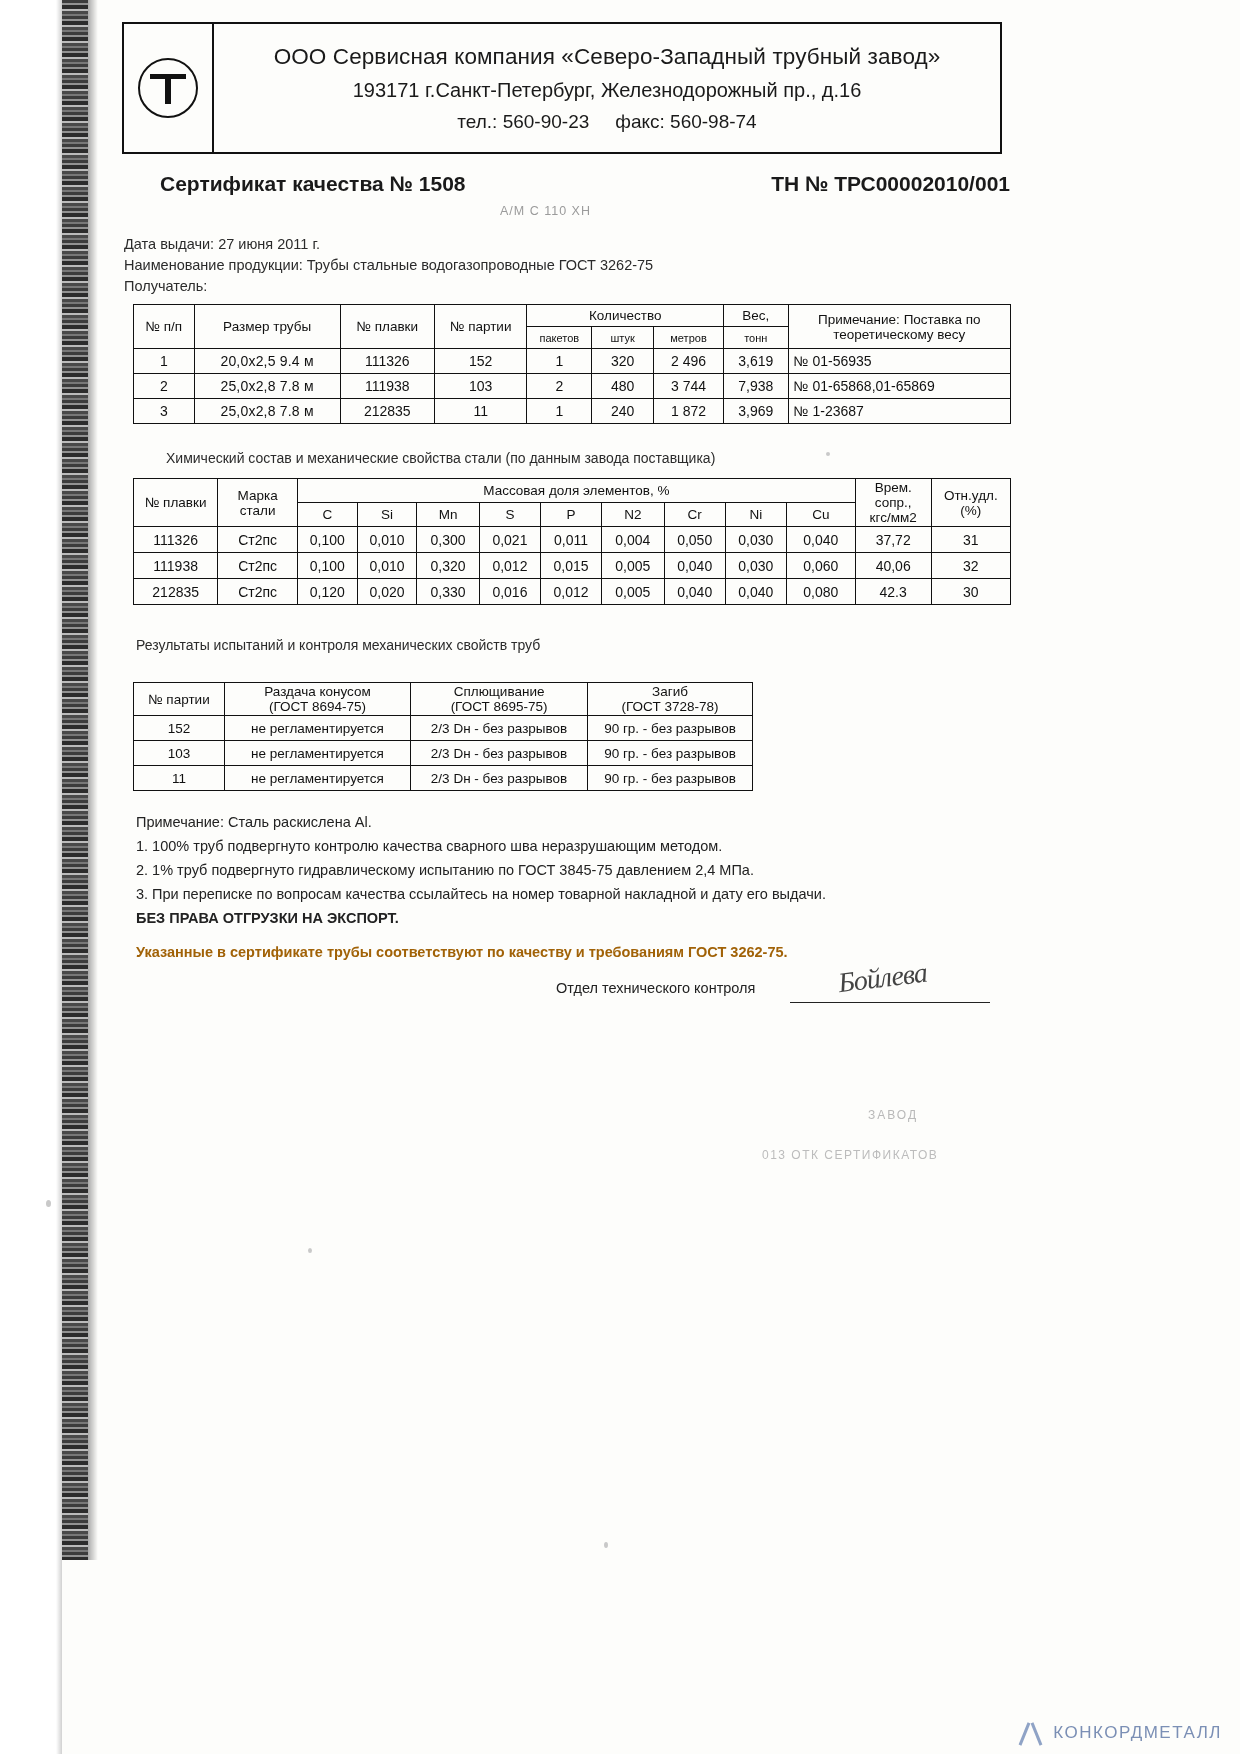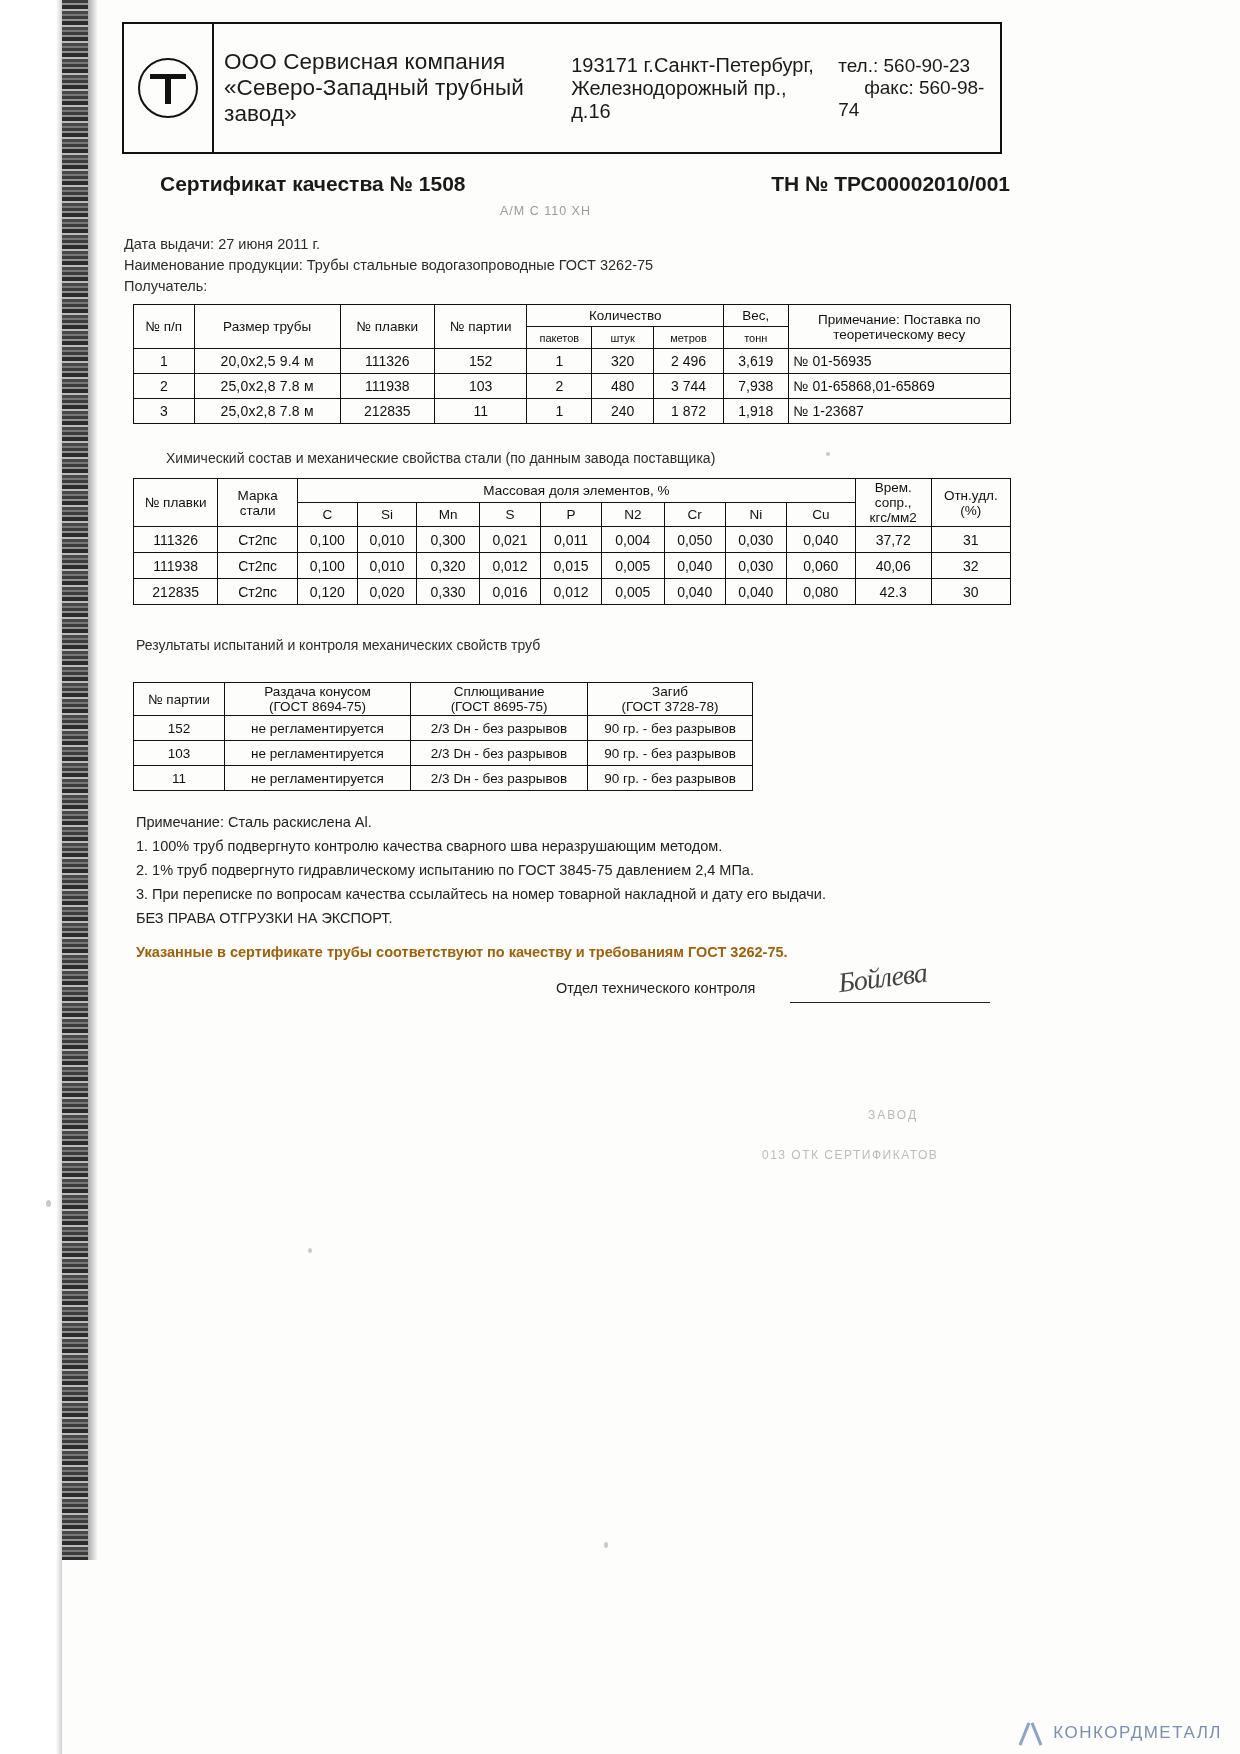--- a/index.html
+++ b/index.html
@@ -100,21 +100,21 @@
   .logo-mark::after {
     content: "";
     position: absolute;
     left: 25px; top: 14px;
     width: 6px; height: 30px;
     background: #111;
   }
   .header-text {
     flex: 1;
     display: flex;
-    flex-direction: row;
+    flex-direction: column;
     justify-content: center;
     align-items: center;
     gap: 9px;
     padding: 4px 10px;
     box-sizing: border-box;
   }
   .hdr-l1 { font-size: 22.5px; letter-spacing: 0.1px; }
   .hdr-l2 { font-size: 20px; }
   .hdr-l3 { font-size: 19px; }
   .hdr-l3 .sp { display:inline-block; width: 26px; }
@@ -204,21 +204,21 @@
   
   .notes {
     position: absolute;
     left: 136px;
     top: 810px;
     font-size: 14.5px;
     line-height: 24px;
     color: #222;
     width: 880px;
   }
-  .notes .bold { font-weight: normal; }
+  .notes .bold { font-weight: bold; }
 
   .conform {
     position: absolute;
     left: 136px;
     top: 944px;
     font-size: 14.5px;
     color: #a16207;
     font-weight: bold;
   }
   .otk-row {
@@ -374,21 +374,21 @@
         <td class="note-cell">№ 01-65868,01-65869</td>
       </tr>
       <tr class="row">
         <td>3</td>
         <td class="size-cell">25,0х2,8    7.8 м</td>
         <td>212835</td>
         <td>11</td>
         <td>1</td>
         <td>240</td>
         <td>1 872</td>
-        <td>1,918</td>
+        <td>3,969</td>
         <td class="note-cell">№ 1-23687</td>
       </tr>
     </tbody>
       </table>
   </div>
 
   <div class="caption" style="left:126px; top:450px;margin-left:40px;">Химический состав и механические свойства стали (по данным завода поставщика)</div>
 
   <div class="t2-wrap">
     <table id="table-chem">

